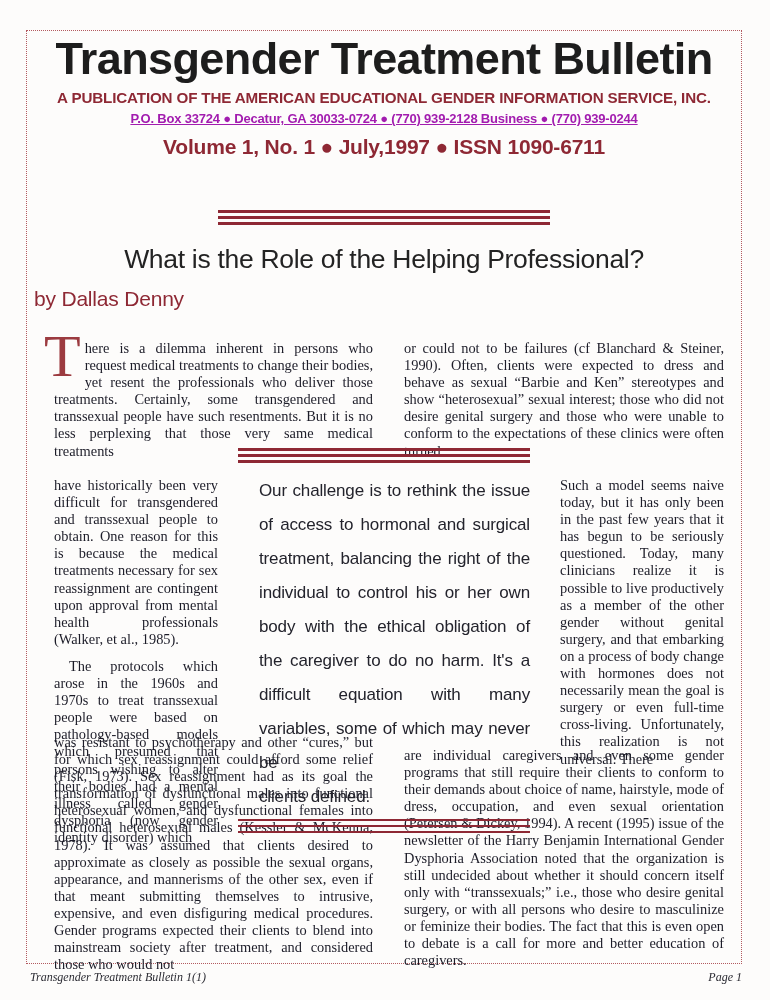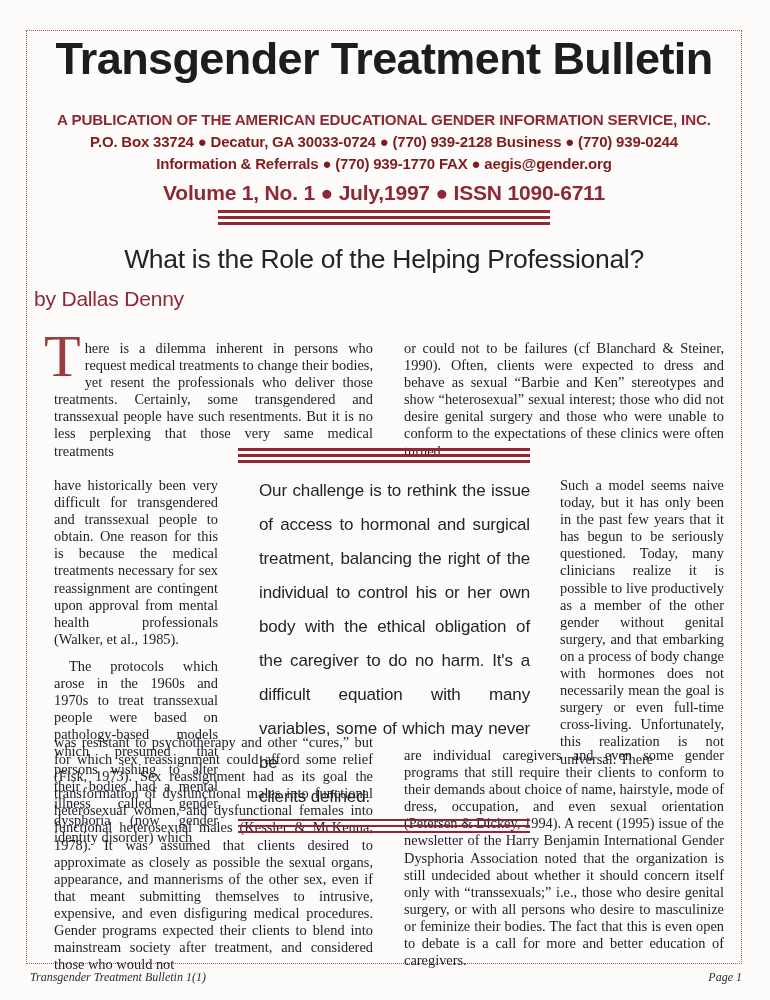--- a/index.html
+++ b/index.html
@@ -51,32 +51,33 @@
     color: #1d1d1d;
     line-height: 1.0;
     margin: 0;
     white-space: nowrap;
   }
   .pub-line {
     font-family: "Liberation Sans", sans-serif;
     font-size: 15.2px;
     font-weight: bold;
     color: #8e2834;
-    margin-top: 30px;
+    margin-top: 8px;
     letter-spacing: -0.15px;
     white-space: nowrap;
   }
   .contact-line {
     font-family: "Liberation Sans", sans-serif;
-    font-size: 15px;
+    font-size: 13px;
     font-weight: bold;
-    color: #7f1d1d;
+    color: #a21caf;
     margin-top: 5px;
     letter-spacing: -0.2px;
     white-space: nowrap;
+    text-decoration: underline;
   }
   .volume-line {
     font-family: "Liberation Sans", sans-serif;
     font-size: 21px;
     font-weight: bold;
     color: #8e2834;
     margin-top: 9px;
     letter-spacing: -0.2px;
     white-space: nowrap;
   }
@@ -228,21 +229,20 @@
 <body>
 
 <div class="page">
 
   <div class="frame"></div>
 
   <div class="masthead">
     <div class="bulletin-title">Transgender Treatment Bulletin</div>
     <div class="pub-line">A PUBLICATION OF THE AMERICAN EDUCATIONAL GENDER INFORMATION SERVICE, INC.</div>
     <div class="contact-line">P.O. Box 33724 ● Decatur, GA  30033-0724 ● (770) 939-2128 Business ● (770) 939-0244</div>
-    <div class="contact-line">Information &amp; Referrals ● (770) 939-1770 FAX ● aegis@gender.org</div>
     <div class="volume-line">Volume 1, No. 1 ● July,1997 ● ISSN 1090-6711</div>
   </div>
 
   <div class="triple-rule rule-head">
     <div class="r"></div>
     <div class="r"></div>
     <div class="r"></div>
   </div>
 
   <div class="article-title">What is the Role of the Helping Professional?</div>

